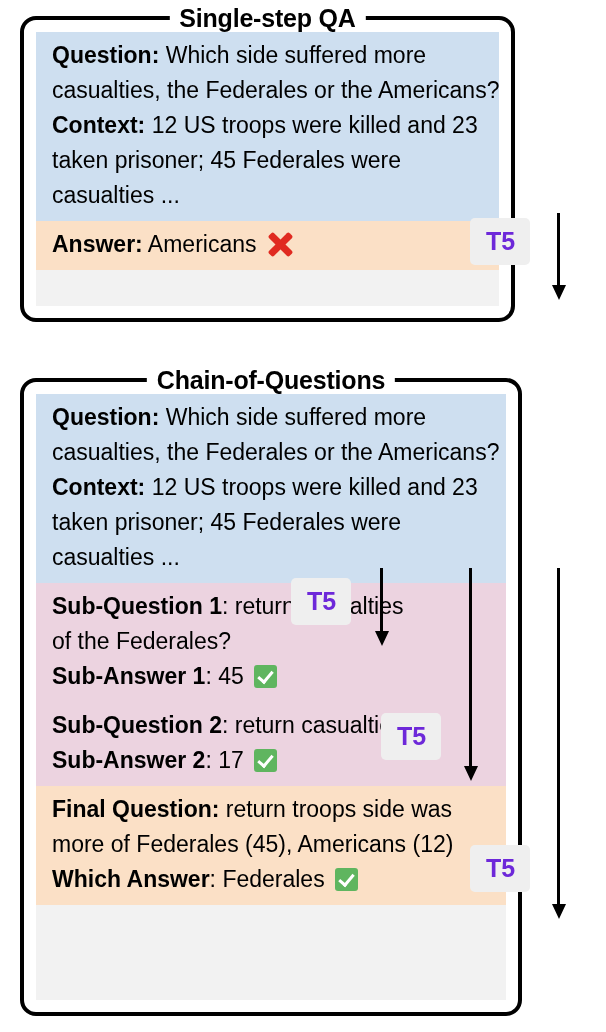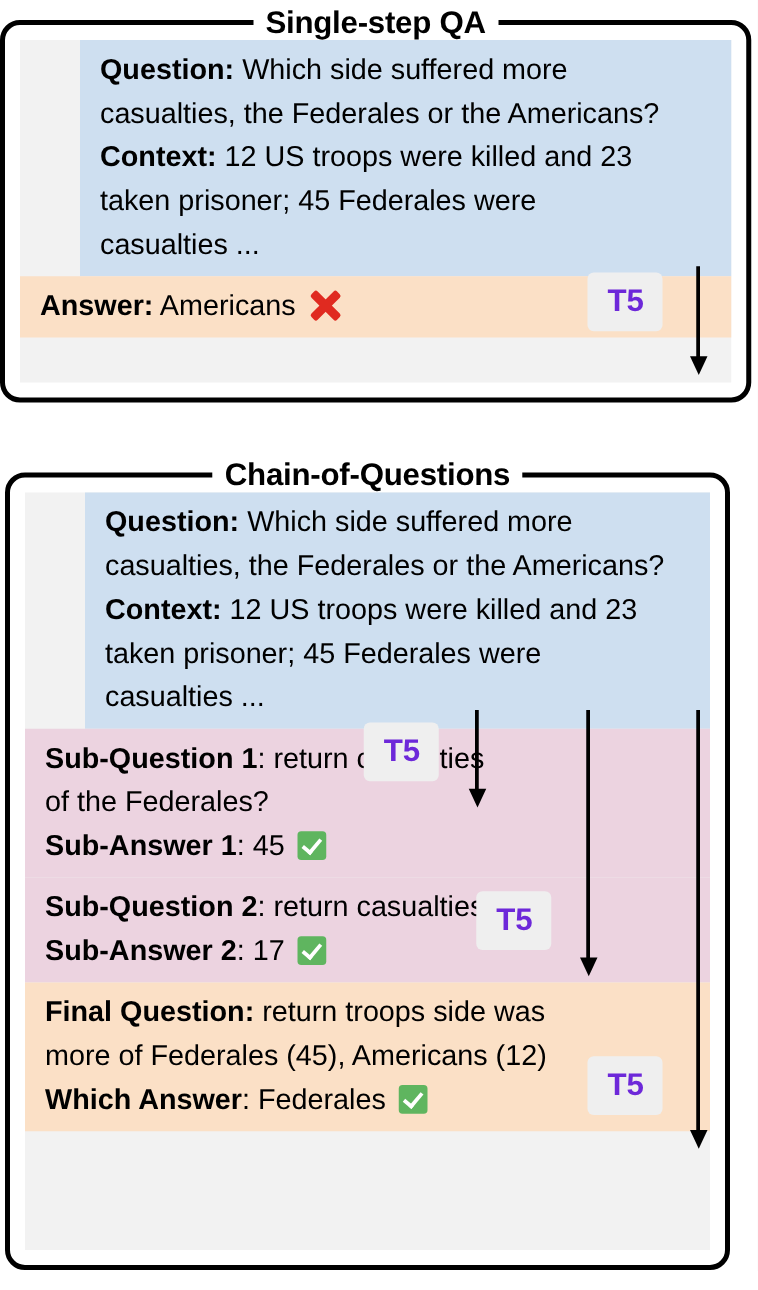--- a/index.html
+++ b/index.html
@@ -50,21 +50,21 @@
     background: #f2f2f2;
   }
 
   .panel {
     box-sizing: border-box;
     padding: 6px 16px 8px 16px;
     font-size: 23px;
     line-height: 35px;
     color: #000000;
   }
-  .panel.blue   { background: #cedff0; margin-left: 48px; }
+  .panel.blue   { background: #cedff0; }
   .panel.pink   { background: #ecd3e0; }
   .panel.orange { background: #fbe0c6; }
 
   .panel .ln { white-space: nowrap; }
   .panel b { font-weight: bold; }
 
   .mark {
     display: inline-block;
     vertical-align: -4px;
     width: 23px;
@@ -138,40 +138,40 @@
     width: 0;
     height: 0;
     border-left: 7px solid transparent;
     border-right: 7px solid transparent;
     border-top: 15px solid #000000;
   }
 </style>
 </head>
 <body>
 
-<div class="fig-box" id="box1" style="left: 0; top: 16px; width: 601px; height: 306px;">
+<div class="fig-box" id="box1" style="left: 20px; top: 16px; width: 495px; height: 306px;">
   <div class="fig-title">Single-step QA</div>
   <div class="panels">
 
     <div class="panel blue" id="p1-blue">
       <div class="ln"><b>Question:</b><span> Which side suffered more</span></div>
       <div class="ln"><span>casualties, the Federales or the Americans?</span></div>
       <div class="ln"><b>Context:</b><span> 12 US troops were killed and 23</span></div>
       <div class="ln"><span>taken prisoner; 45 Federales were</span></div>
       <div class="ln"><span>casualties ...</span></div>
     </div>
 
     <div class="panel orange" id="p1-orange">
       <div class="ln"><b>Answer:</b><span> Americans </span><span class="mark cross"></span></div>
     </div>
 
   </div>
 </div>
 
-<div class="fig-box" id="box2" style="left: 4px; top: 378px; width: 580px; height: 638px; text-decoration: underline;">
+<div class="fig-box" id="box2" style="left: 20px; top: 378px; width: 502px; height: 638px; text-decoration: underline;">
   <div class="fig-title">Chain-of-Questions</div>
   <div class="panels">
 
     <div class="panel blue" id="p2-blue">
       <div class="ln"><b>Question:</b><span> Which side suffered more</span></div>
       <div class="ln"><span>casualties, the Federales or the Americans?</span></div>
       <div class="ln"><b>Context:</b><span> 12 US troops were killed and 23</span></div>
       <div class="ln"><span>taken prisoner; 45 Federales were</span></div>
       <div class="ln"><span>casualties ...</span></div>
     </div>

